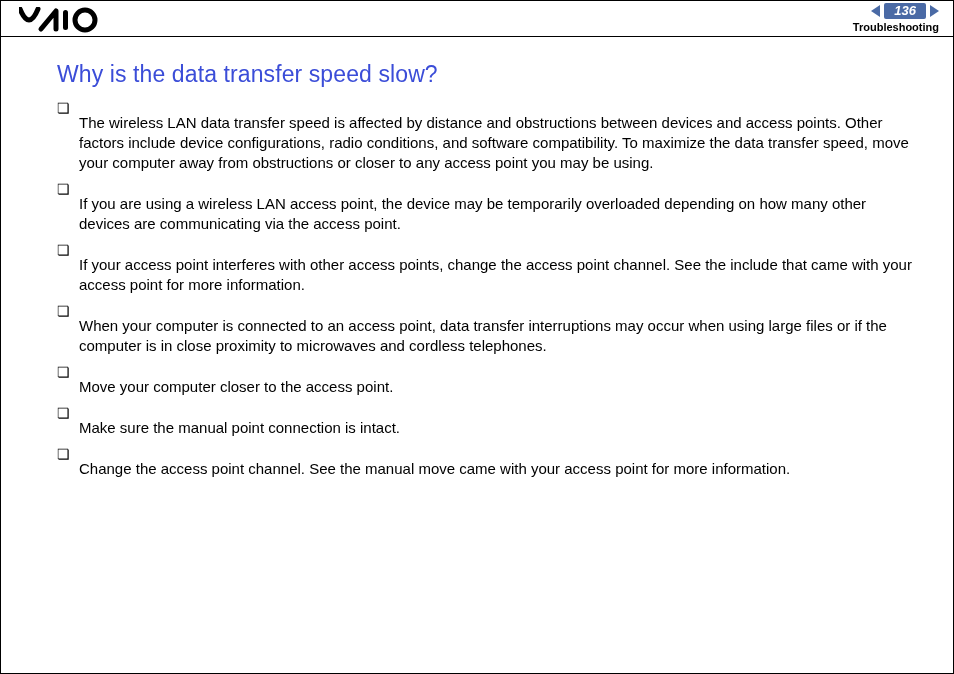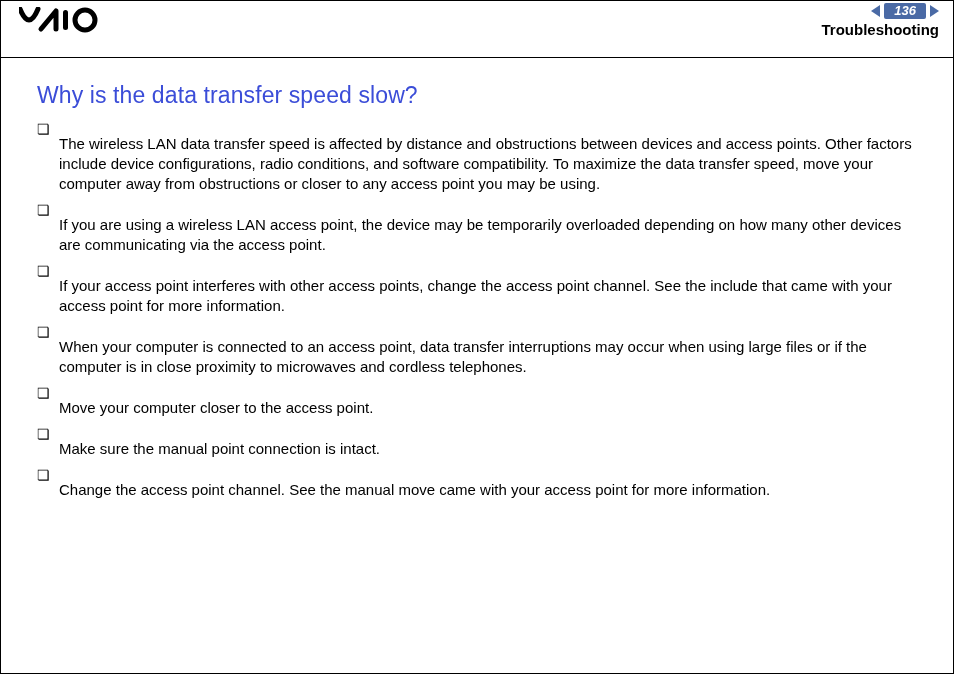--- a/index.html
+++ b/index.html
@@ -1,26 +1,26 @@
 <!DOCTYPE html>
 <html><head>
 <meta charset="utf-8">
 <style>
   * { margin: 0; padding: 0; box-sizing: border-box; }
   html, body { width: 954px; height: 674px; font-family: Arial, Helvetica, sans-serif; background: #fff; color: #000; }
   .page { position: relative; width: 954px; height: 674px; border: 1px solid #000; }
-  .header { position: relative; height: 57px; border-bottom: 1px solid #000; }
+  .header { position: relative; height: 36px; border-bottom: 1px solid #000; }
   .logo { position: absolute; left: 18px; top: 6px; }
   .pagebox { position: absolute; right: 14px; top: 2px; display: flex; align-items: center; gap: 4px; }
   .arrow-left, .arrow-right { width: 0; height: 0; border-top: 6px solid transparent; border-bottom: 6px solid transparent; }
   .arrow-left { border-right: 9px solid #4a6aa5; }
   .arrow-right { border-left: 9px solid #4a6aa5; }
   .pagebadge { background: #4a6aa5; color: #fff; font-weight: bold; font-style: italic; font-size: 13px; padding: 0 10px; border-radius: 2px; line-height: 16px; }
-  .section-label { position: absolute; right: 14px; top: 20px; font-weight: bold; font-size: 15px; }
-  .content { padding: 24px 36px 0 36px; }
+  .section-label { position: absolute; right: 14px; top: 20px; font-weight: bold; font-size: 11px; }
+  .content { padding: 24px 36px 0 56px; }
   .heading { color: #3b4dd8; font-size: 23px; font-weight: 400; margin: 28px 0 10px 0; letter-spacing: 0.1px; }
   .heading:first-child { margin-top: 0; }
   .item { display: flex; align-items: flex-start; margin: 6px 0; }
   .bullet { flex: 0 0 22px; font-size: 14px; line-height: 20px; }
   .itemtext { flex: 1; font-size: 15px; line-height: 20px; margin-top: 15px; }
 </style>
 </head>
 <body>
 
 <div class="page">

